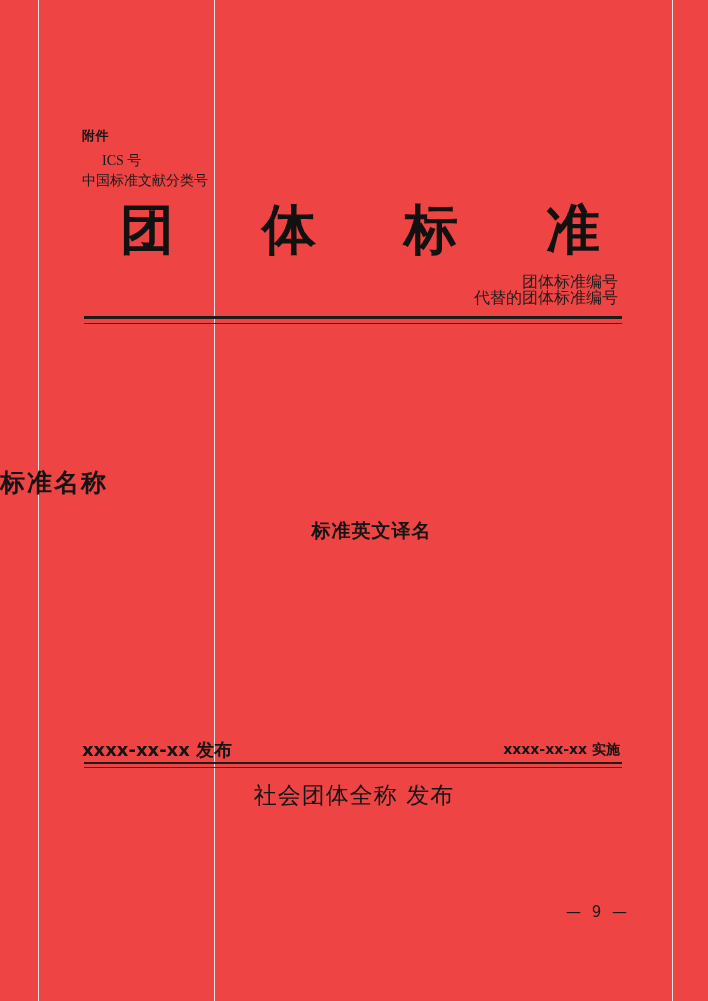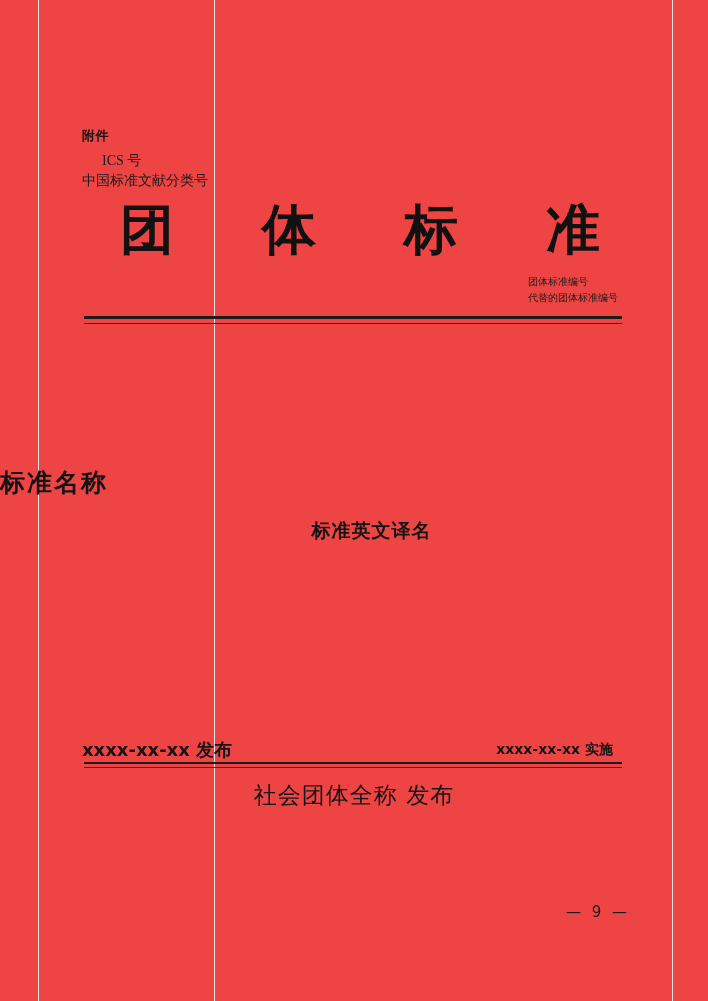--- a/index.html
+++ b/index.html
@@ -83,22 +83,23 @@
     color: #111;
   }
   .big-title span {
     display: inline-block;
   }
 
   .std-number {
     position: absolute;
     right: 90px;
     top: 274px;
-    font-family: "DejaVu Sans", sans-serif;
-    font-size: 10px;
+    text-align: right;
+    font-family: "DejaVu Sans", sans-serif;
+    font-size: 16px;
     line-height: 16px;
     color: #1d1d1d;
   }
 
   .rule-thick {
     position: absolute;
     left: 84px;
     right: 86px;
     top: 316px;
     height: 3px;
@@ -143,21 +144,21 @@
     position: absolute;
     left: 82px;
     top: 738px;
     font-family: "DejaVu Sans", sans-serif;
     font-weight: bold;
     font-size: 18px;
     color: #141414;
   }
   .effective-date {
     position: absolute;
-    right: 95px;
+    right: 88px;
     top: 741px;
     font-family: "DejaVu Sans", sans-serif;
     font-weight: bold;
     font-size: 14px;
     color: #141414;
   }
 
   .rule-bottom-thick {
     position: absolute;
     left: 84px;

